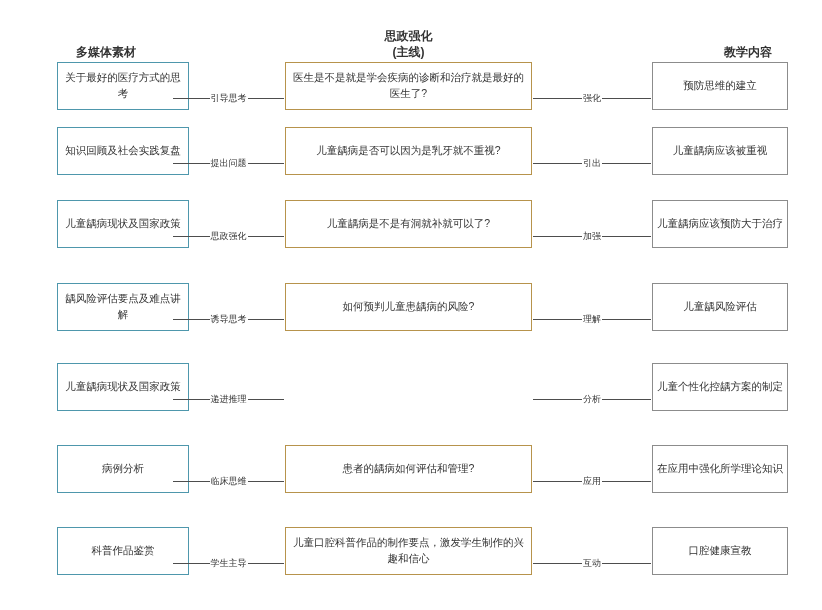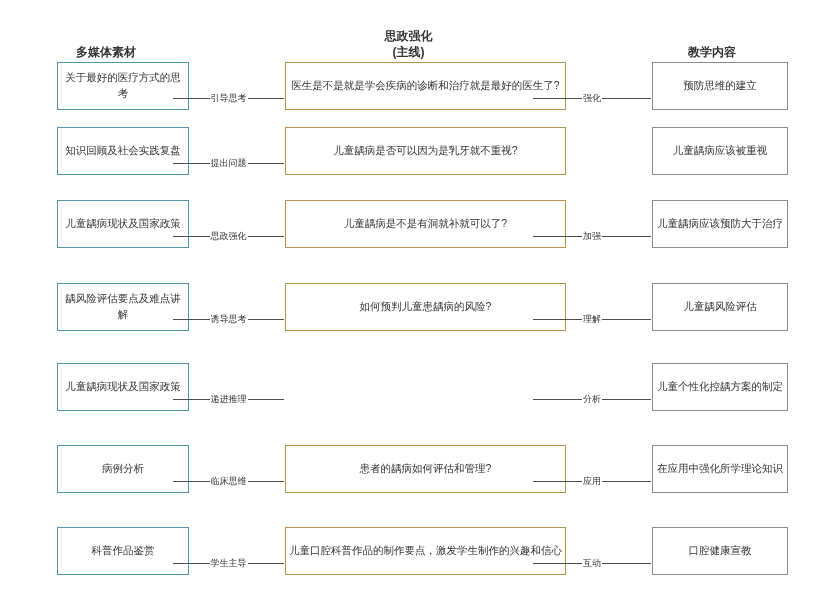--- a/index.html
+++ b/index.html
@@ -18,21 +18,21 @@
   .col-header {
     position: absolute;
     text-align: center;
     font-size: 12px;
     font-weight: bold;
     color: #333333;
     line-height: 1.3;
   }
   .col-header.left  { left: 40px;  width: 132px; top: 45px; }
   .col-header.mid   { left: 285px; width: 247px; top: 29px; }
-  .col-header.right { left: 644px; width: 136px; top: 45px; }
+  .col-header.right { left: 680px; width: 136px; top: 45px; }
 
   .row {
     position: absolute;
     left: 0;
     width: 822px;
     height: 48px;
   }
   .node {
     position: absolute;
     top: 0;
@@ -43,21 +43,21 @@
     display: flex;
     align-items: center;
     justify-content: center;
     text-align: center;
     font-size: 10.5px;
     color: #333333;
     line-height: 1.5;
     padding: 2px 3px;
   }
   .left-node  { left: 40px;  width: 132px; border-color: #4e97ac; margin-left: 17px; }
-  .mid-node   { left: 285px; width: 281px; border-color: #b7934c; }
+  .mid-node   { left: 285px; width: 247px; border-color: #b7934c; }
   .right-node { left: 652px; width: 136px; border-color: #8c8c8c; }
 
   .connector {
     position: absolute;
     top: 12px;
     height: 100%;
     display: flex;
     align-items: center;
   }
   .connector.c1 { left: 173px; width: 111px; }
@@ -114,20 +114,25 @@
         <span>知识回顾及社会实践复盘</span>
       </div>
     <div class="connector c1">
         <i class="line"></i>
         <span class="lbl">提出问题</span>
         <i class="line"></i>
       </div>
     <div class="node mid-node">
         <span>儿童龋病是否可以因为是乳牙就不重视?</span>
       </div>
+    <div class="connector c2">
+        <i class="line"></i>
+        <span class="lbl">引出</span>
+        <i class="line"></i>
+      </div>
     <div class="node right-node">
         <span>儿童龋病应该被重视</span>
       </div>
   </div>
 
   <div class="row" style="top:200px">
     <div class="node left-node">
         <span>儿童龋病现状及国家政策</span>
       </div>
     <div class="connector c1">

